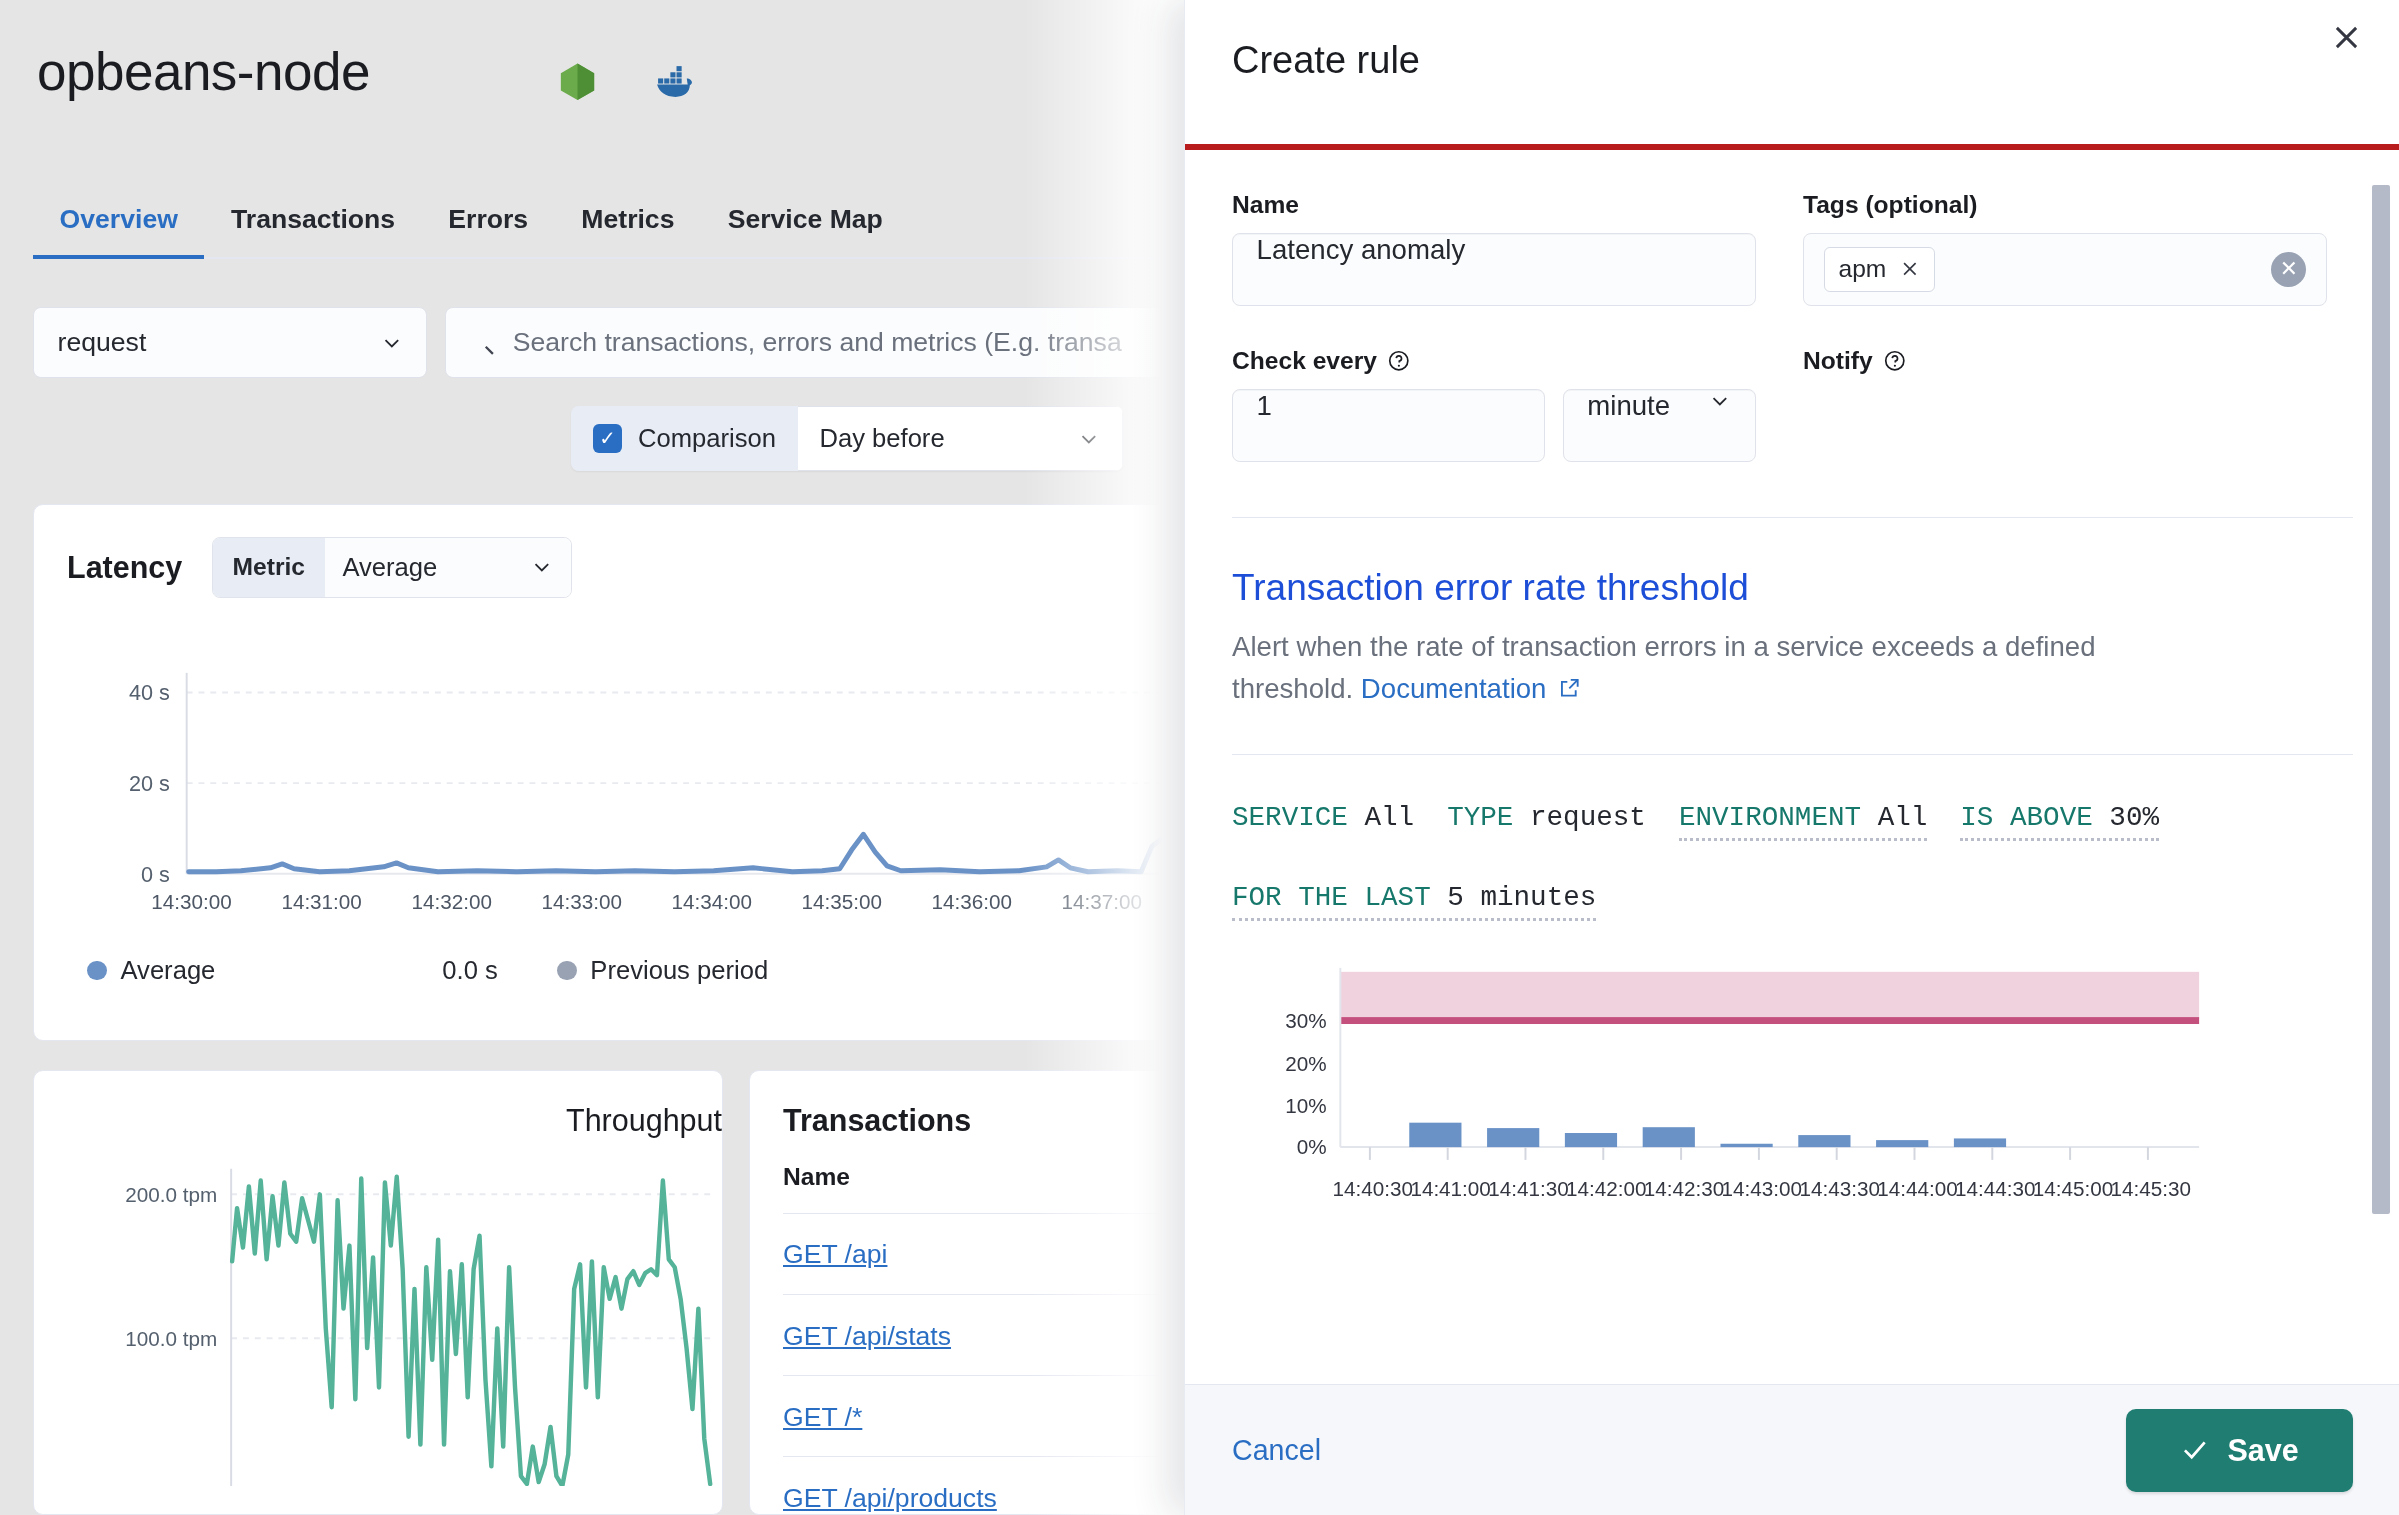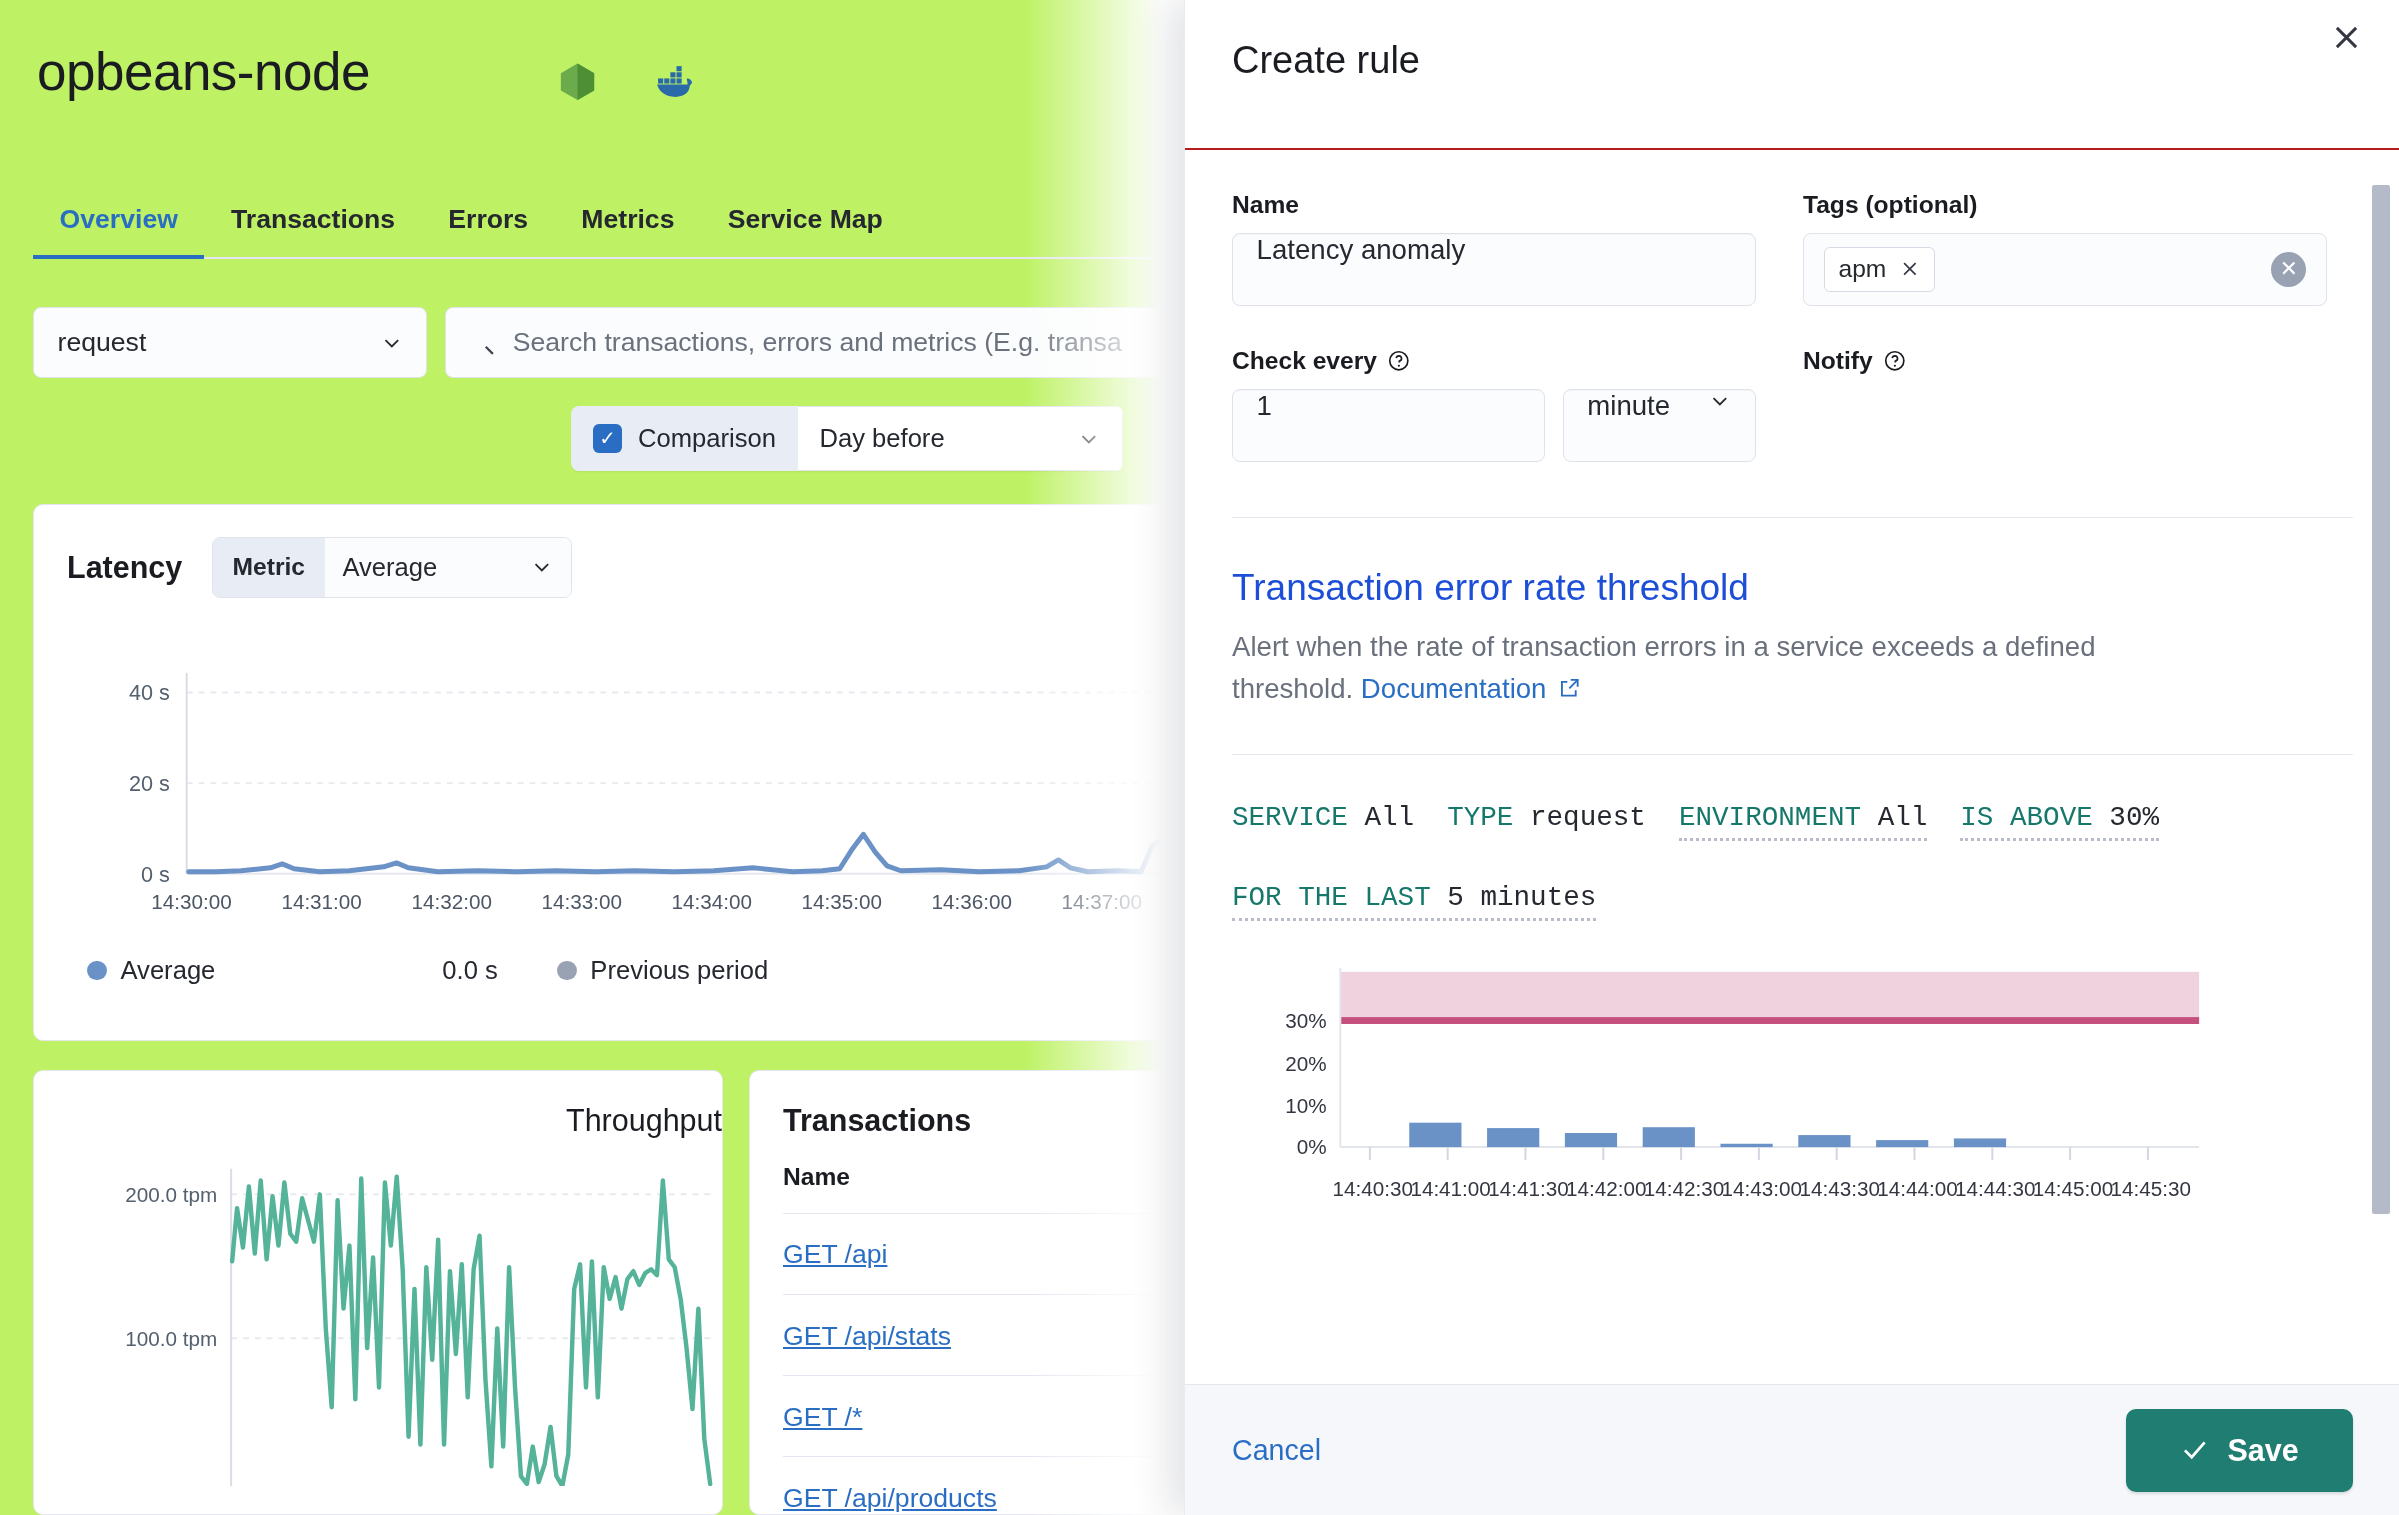--- a/index.html
+++ b/index.html
@@ -7,21 +7,21 @@
   body {
     font-family: "Liberation Sans", sans-serif;
     background: #ffffff;
     color: #1a1c21;
     position: relative;
   }
 
   
   #app-bg {
     position: absolute; left: 0; top: 0; width: 1281px; height: 1515px;
-    background: #bef264; overflow: hidden;
+    background: #e5e5e5; overflow: hidden;
   }
   #page-title {
     position: absolute; left: 37px; top: 41px;
     font-size: 53px; font-weight: 400; letter-spacing: -0.5px; color: #1a1c21;
     white-space: nowrap;
   }
   .title-icon { position: absolute; top: 61px; width: 41px; height: 41px; }
   #icon-node { left: 557px; }
   #icon-docker { left: 655px; }
 
@@ -133,21 +133,21 @@
 
   
   #flyout {
     position: absolute; right: 0; top: 0; width: 1216px; height: 1515px;
     background: #ffffff;
     box-shadow: -17.7px 0 35px rgba(31,38,61,.12);
     border-left: 1px solid #e9ebf2;
     overflow: hidden;
   }
   #flyout-header {
-    position: relative; height: 150px; border-bottom: 2px solid #b91c1c;
+    position: relative; height: 150px; border-bottom: 6px solid #b91c1c;
   }
   #flyout-title {
     position: absolute; left: 47px; top: 39px;
     font-size: 38px; font-weight: 400; color: #1a1c21;
   }
   #close-btn {
     position: absolute; right: 27.6px; top: 11.8px; width: 51px; height: 51px;
     display: flex; align-items: center; justify-content: center; cursor: pointer;
   }
 

